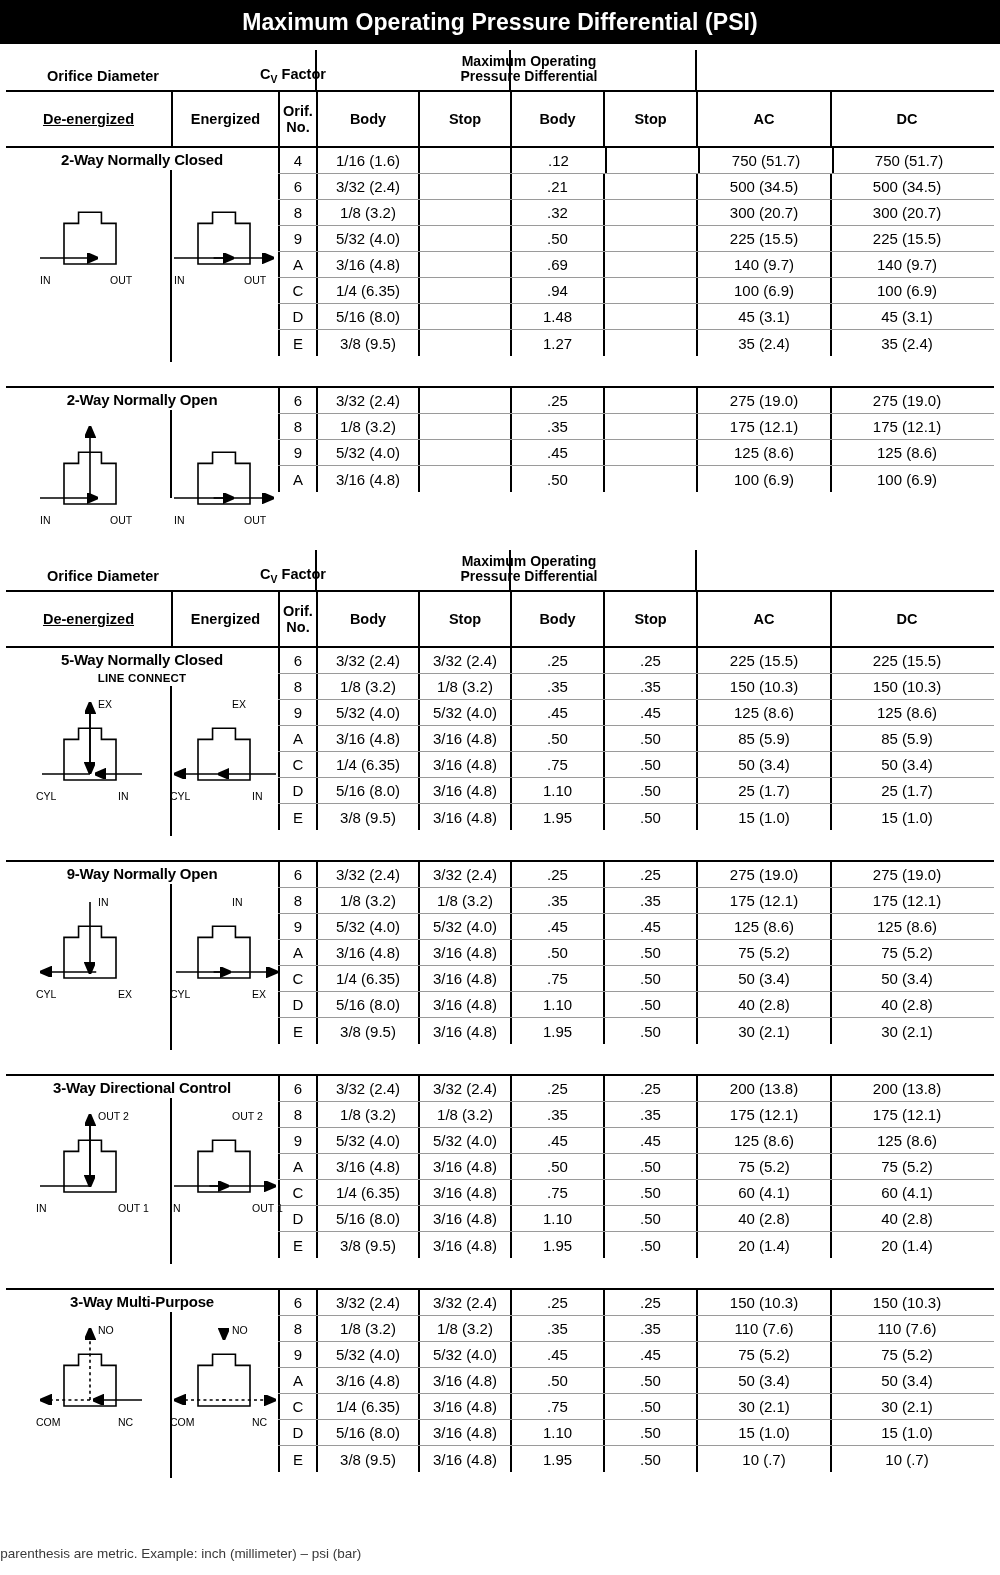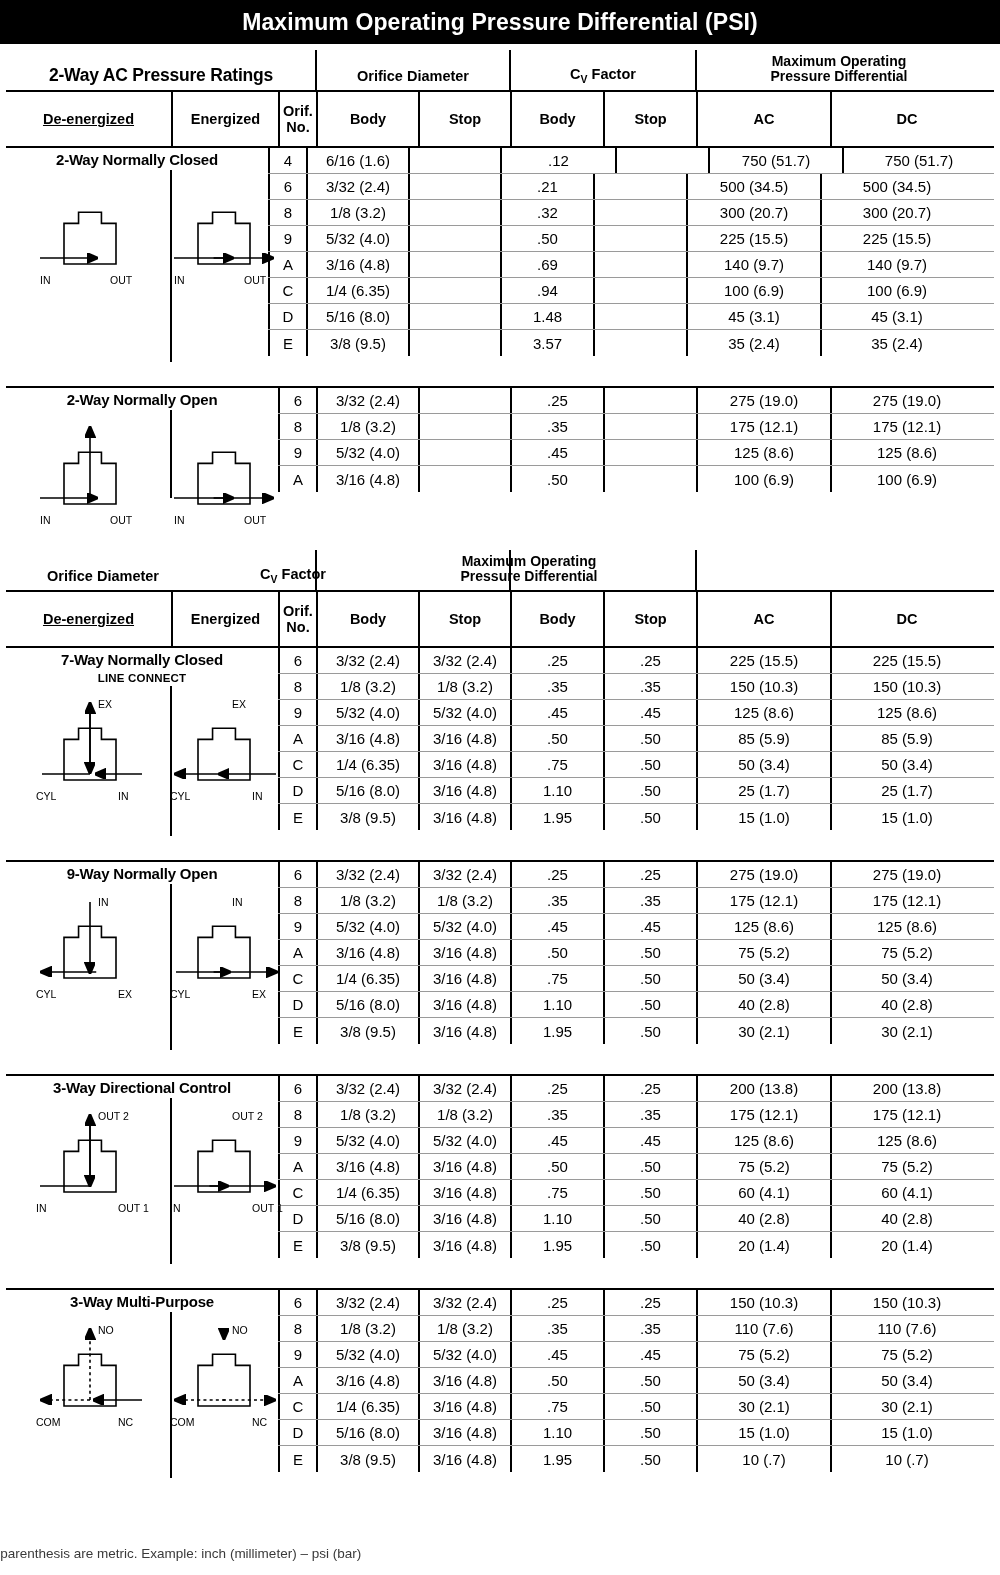--- a/index.html
+++ b/index.html
@@ -93,23 +93,20 @@
 </head>
 <body>
 
 <div class="titlebar">
   <span>Maximum Operating Pressure Differential (PSI)</span>
 </div>
 
 <div id="content">
     <div class="block">
       <div class="grouphdr">
-        <div class="gh title" style="width: 310px;">
-          <span>2-Way AC Pressure Ratings</span>
-        </div>
         <div class="gh" style="width: 194px;">
           <span>Orifice Diameter</span>
         </div>
         <div class="gh" style="width: 186px;">
           <span>C<sub style="font-size:.72em">V</sub> Factor</span>
         </div>
         <div class="gh mopd" style="width: 286px;">
           <span>Maximum Operating<br>Pressure Differential</span>
         </div>
         <div class="vline" style="left: 309px;"></div>
@@ -178,26 +175,26 @@
             </div>
             <div class="diagsplit" style="left: 164px; top: 22px; height: 192px;"></div>
           </div>
         </div>
         <div class="rows">
           <div class="drow">
             <div class="c" style="width: 38px;">
               <span>4</span>
             </div>
             <div class="c" style="width: 102px;">
-              <span>6/16 (1.6)</span>
-            </div>
-            <div class="c" style="width: 92px;">
-              <span></span>
-            </div>
-            <div class="c" style="width: 115px;">
+              <span>1/16 (1.6)</span>
+            </div>
+            <div class="c" style="width: 92px;">
+              <span></span>
+            </div>
+            <div class="c" style="width: 95px;">
               <span>.12</span>
             </div>
             <div class="c" style="width: 93px;">
               <span></span>
             </div>
             <div class="c" style="width: 134px;">
               <span>750 (51.7)</span>
             </div>
             <div class="c" style="width: 152px;">
               <span>750 (51.7)</span>
@@ -345,21 +342,21 @@
             <div class="c" style="width: 38px;">
               <span>E</span>
             </div>
             <div class="c" style="width: 102px;">
               <span>3/8 (9.5)</span>
             </div>
             <div class="c" style="width: 92px;">
               <span></span>
             </div>
             <div class="c" style="width: 93px;">
-              <span>3.57</span>
+              <span>1.27</span>
             </div>
             <div class="c" style="width: 93px;">
               <span></span>
             </div>
             <div class="c" style="width: 134px;">
               <span>35 (2.4)</span>
             </div>
             <div class="c" style="width: 152px;">
               <span>35 (2.4)</span>
             </div>
@@ -539,21 +536,21 @@
         </div>
         <div class="ch" style="width: 134px;">
           <span>AC</span>
         </div>
         <div class="ch" style="width: 152px;">
           <span>DC</span>
         </div>
       </div>
       <div class="body">
         <div class="diagcell" style="width: 272px; height: 182px;">
-          <div class="diagtitle"><span>7-Way Normally Closed</span></div>
+          <div class="diagtitle"><span>5-Way Normally Closed</span></div>
           <div class="diagsub"><span>LINE CONNECT</span></div>
           <div class="diagpair">
             <div style="position: absolute; left: 28px; top: 46px;">
               <svg width="118" height="110" viewBox="0 0 118 110" stroke="#000" stroke-width="1.6" fill="none" font-family="Liberation Sans, sans-serif" font-size="10.5">
                 <defs>
                   <marker id="a4" markerWidth="7" markerHeight="7" refX="6" refY="3" orient="auto">
                     <path d="M0,0 L7,3 L0,6 z" fill="#000"></path>
                   </marker>
                 </defs>
                 <path d="M30,86 L30,45.400000000000006 L44.56,45.400000000000006 L44.56,34.2 L67.44,34.2 L67.44,45.400000000000006 L82,45.400000000000006 L82,86 Z"></path>

